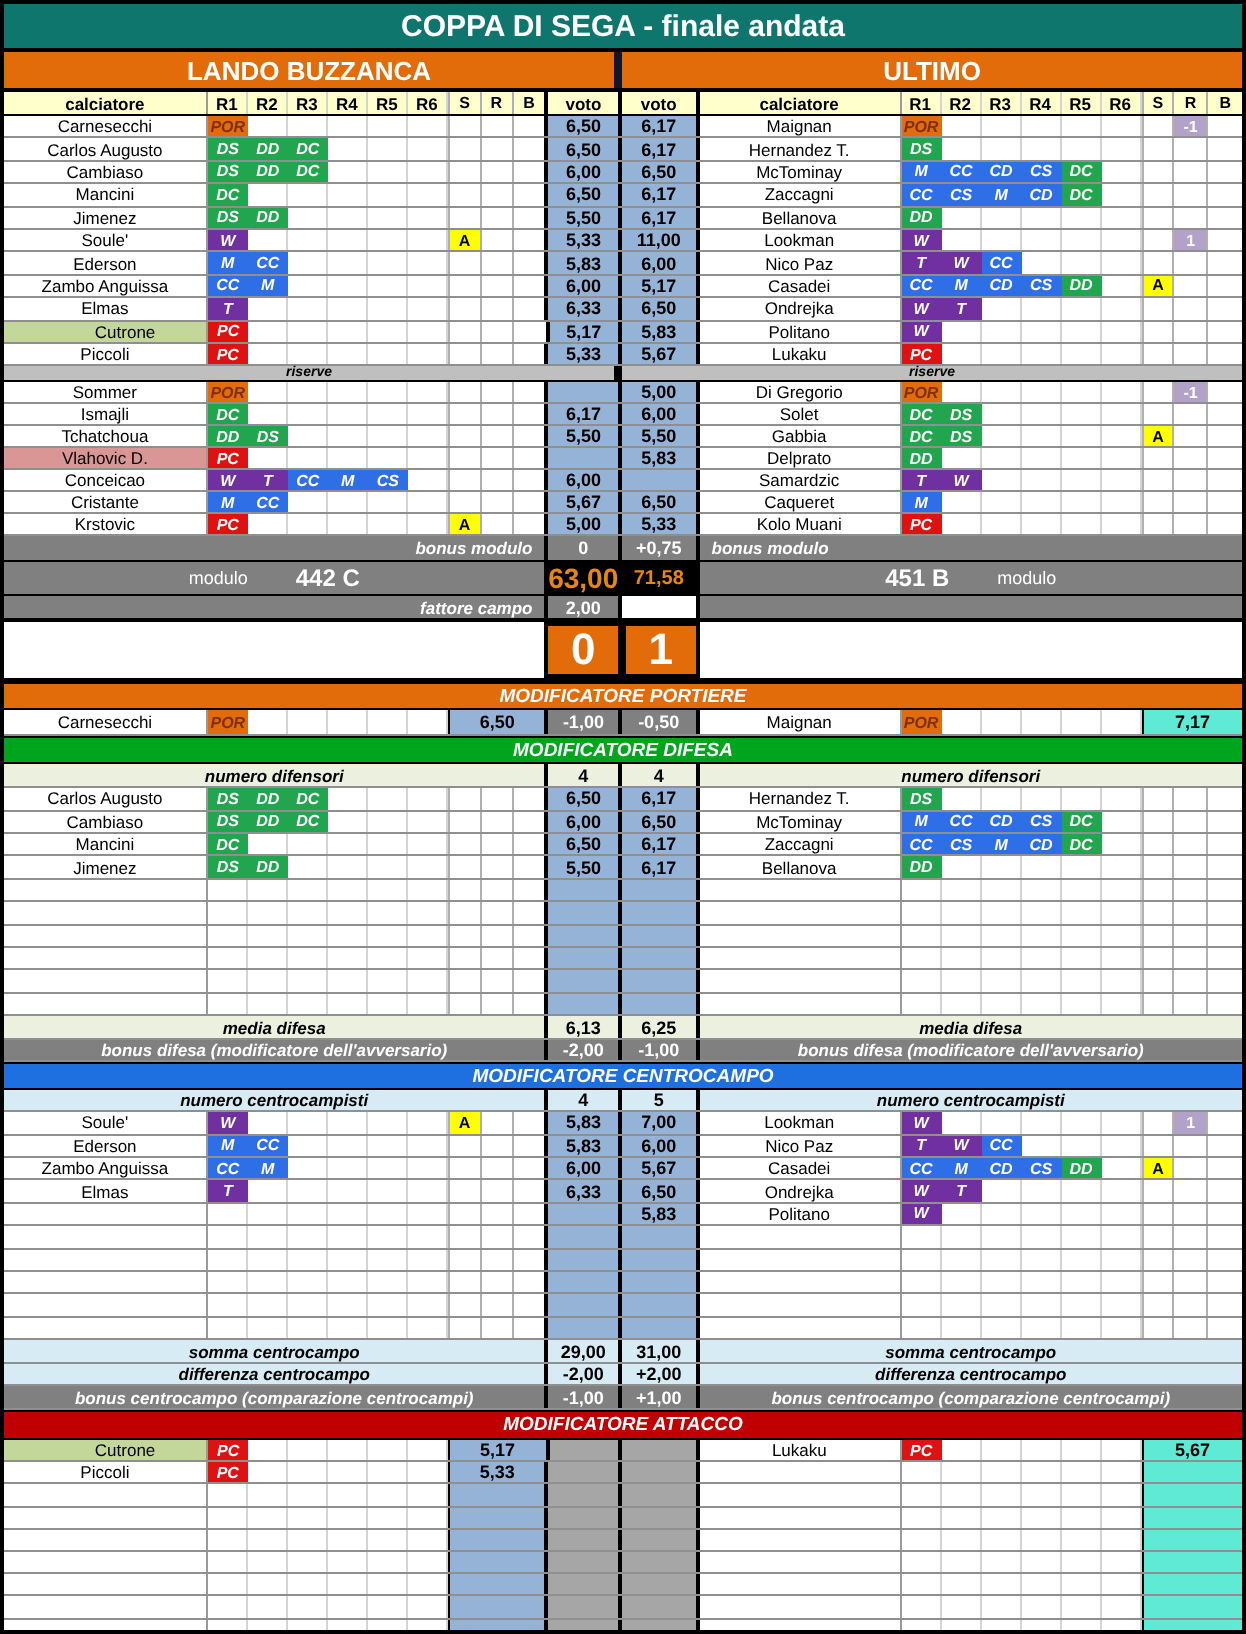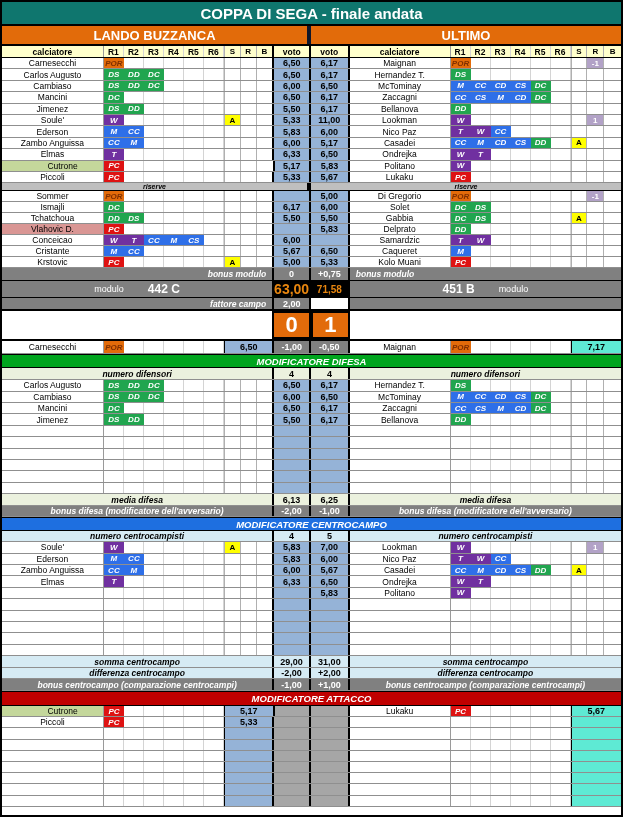--- a/index.html
+++ b/index.html
@@ -654,20 +654,21 @@
     <div class="cell lab272"></div>
     <div class="cell cl" style="border:none;width:39px;">
       <div class="scorebox">0</div>
     </div>
     <div class="cell cr" style="border:none;width:39px;">
       <div class="scorebox">1</div>
     </div>
     <div class="cell lab273"></div>
   </div>
 
+  <div class="secbar bar-por">MODIFICATORE PORTIERE</div>
   <div id="portiere-row">
       <div class="row" style="height: 13px;">
         <div class="cell w-name">Carnesecchi</div>
         <div class="w-roles">
           <div class="slot chip chip-por">POR</div>
           <div class="slot"></div>
           <div class="slot"></div>
           <div class="slot"></div>
           <div class="slot"></div>
           <div class="slot"></div>

